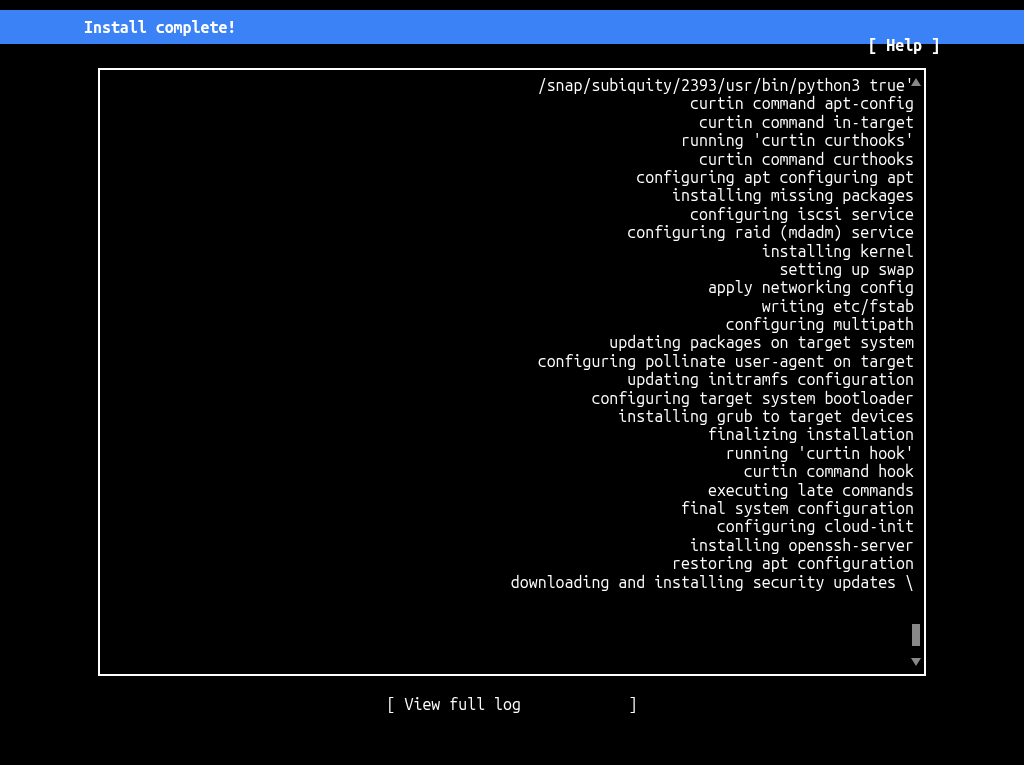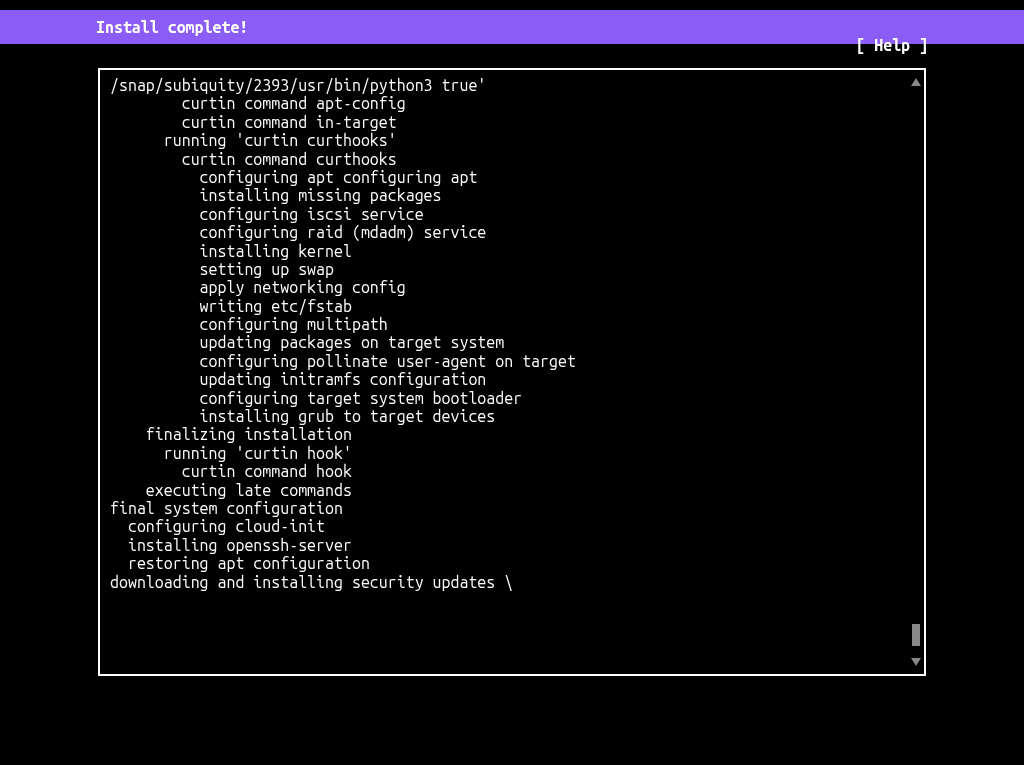--- a/index.html
+++ b/index.html
@@ -10,26 +10,26 @@
     body {
       background: #000000;
       width: 1024px;
       height: 765px;
       font-family: "Ubuntu Mono", "DejaVu Sans Mono", "Courier New", monospace;
       font-size: 16px;
       color: #ffffff;
       overflow: hidden;
     }
     .header {
-      background: #8b5cf6;
+      background: #3b82f6;
       height: 34px;
       display: flex;
       justify-content: space-between;
       align-items: center;
-      padding: 0 12px;
+      padding: 0 0;
       color: #ffffff;
       font-weight: bold;
       margin-top: 10px;
     }
     .header-title {
       padding-left: 84px;
     }
     .header-help {
       padding-right: 84px;
       margin-top: 36px;
@@ -40,20 +40,21 @@
       height: 608px;
       position: relative;
       padding: 6px 10px;
       overflow: hidden;
     }
     .log-content {
       white-space: pre;
       line-height: 1.15;
       font-size: 16px;
       color: #ffffff;
+      text-align: right;
     }
     .scrollbar {
       position: absolute;
       right: 3px;
       top: 8px;
       bottom: 8px;
       width: 10px;
       display: flex;
       flex-direction: column;
       justify-content: space-between;
@@ -130,13 +131,14 @@
   restoring apt configuration
 downloading and installing security updates \</div>
   <div class="scrollbar">
     <div class="scroll-arrow-up"></div>
     <div class="scroll-thumb"></div>
     <div class="scroll-arrow-down"></div>
   </div>
 </div>
 
 <div class="footer">
+  <span class="footer-button">[ View full log            ]</span>
 </div>
 
 </body></html>

